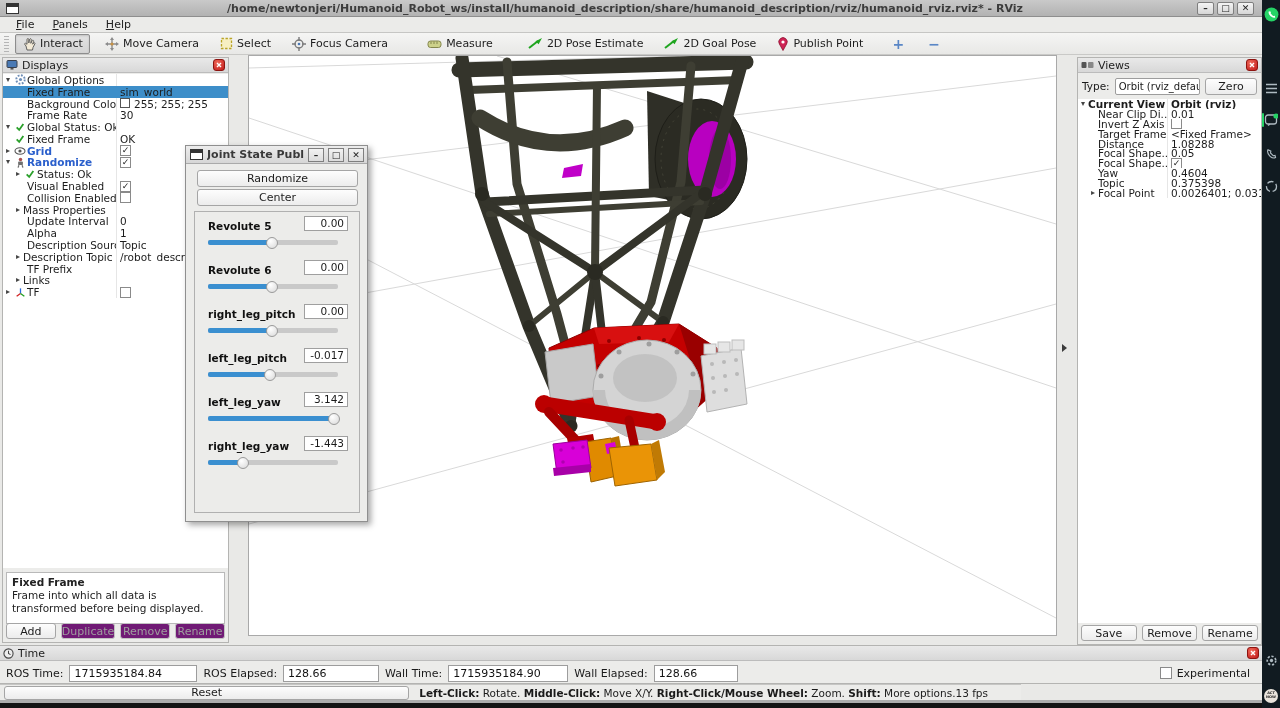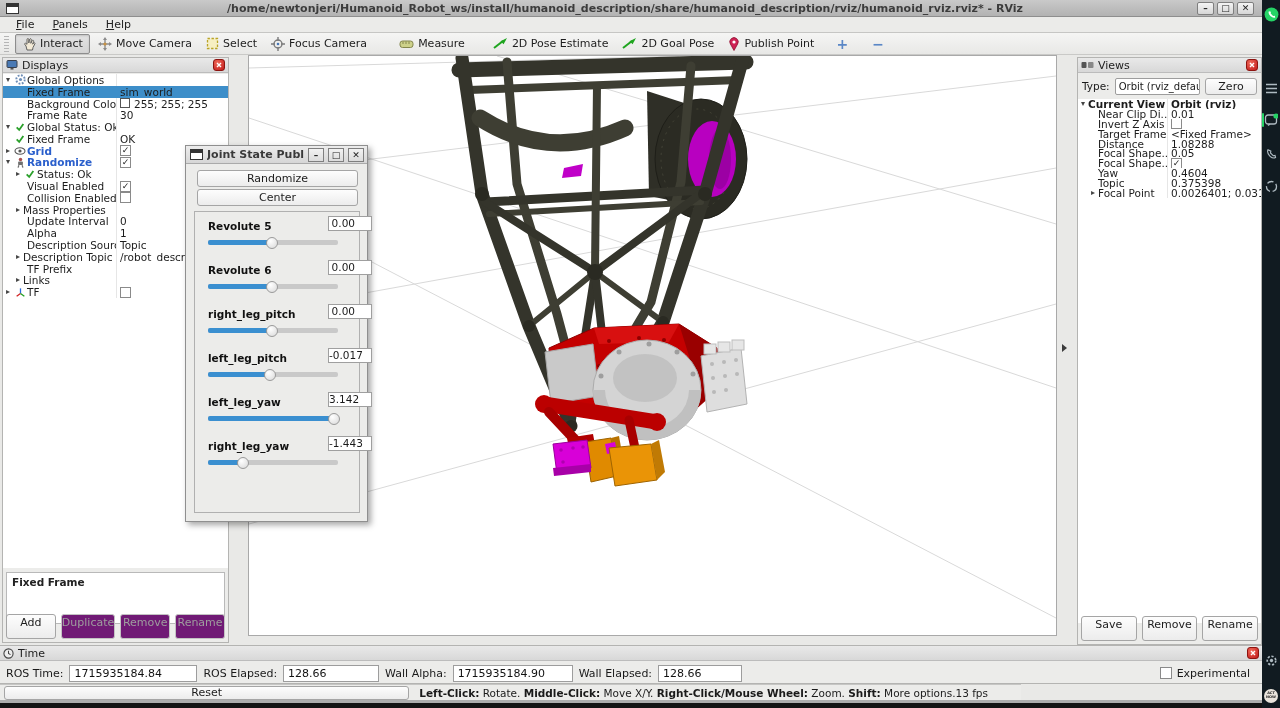--- a/index.html
+++ b/index.html
@@ -23,21 +23,21 @@
     border-bottom:1px solid #c6c6c4; display:flex; align-items:center; padding-left:8px; gap:2px; }
   .mitem { padding:0 8px; font-size:11px; color:#222; }
   .mhead { text-decoration:underline; }
 
   
   .toolbar { position:absolute; left:0; top:33px; width:1262px; height:22px;
     background:linear-gradient(#f5f5f4,#e8e8e6); border-bottom:1px solid #c9c9c7;
     display:flex; align-items:center; padding-left:4px; }
   .tgrip { width:5px; height:16px; margin-right:6px;
     background:repeating-linear-gradient(#b5b5b5 0 1px, transparent 1px 3px); }
-  .tool { display:flex; align-items:center; gap:4px; padding:2px 6px; margin-right:2px; border-radius:2px;
+  .tool { display:flex; align-items:center; gap:4px; padding:2px 6px; margin-right:9px; border-radius:2px;
     font-size:11px; color:#1d1d1d; white-space:nowrap; }
   .tool.active { border:1px solid #8d8d8d; background:linear-gradient(#e3e3e3,#d4d4d4); box-shadow:inset 0 1px 2px rgba(0,0,0,.15); }
   .tool svg { flex:none; }
   .tplus { margin-left:14px; margin-right:10px; color:#5a87c6; font-weight:bold; font-size:14px; }
 
   
   .panel { position:absolute; background:#ececea; border:1px solid #b4b4b2; }
   .phead { height:15px; background:linear-gradient(#e9e9e9,#d8d8d8); border-bottom:1px solid #bcbcbc;
     display:flex; align-items:center; padding:0 3px; gap:4px; font-size:11px; color:#222; }
   .phead .ptitle { flex:1; }
@@ -61,21 +61,21 @@
     align-items:center; justify-content:center; font-size:9px; color:#222; line-height:9px; }
   .sw { width:10px; height:10px; background:#fff; border:1px solid #555; margin-right:4px; }
 
   
   #displays { left:2px; top:57px; width:227px; height:586px; }
   #displays .tree { position:absolute; left:0; top:16px; right:0; height:494px; }
   .helpbox { position:absolute; left:3px; right:3px; top:514px; height:52px; background:#fff;
     border:1px solid #b9b9b9; padding:3px 5px; font-size:10.5px; line-height:1.25; color:#222; }
   .helpbox b { display:block; }
   .pbtns { position:absolute; left:3px; right:3px; bottom:3px; display:flex; gap:5px; }
-  .btn { flex:1; height:25px; background:linear-gradient(#fdfdfd,#ececec); border:1px solid #a5a5a5;
+  .btn { flex:1; height:16px; background:linear-gradient(#fdfdfd,#ececec); border:1px solid #a5a5a5;
     border-radius:3px; font-size:11px; text-align:center; line-height:15px; color:#1c1c1c; }
   .btn.disabled { color:#9e9e9e; border-color:#c3c3c3; background:#701a75; }
 
   
   #viewport { position:absolute; left:248px; top:55px; width:809px; height:581px; background:#fff;
     border:1px solid #a9a9a9; }
   .split-arrow { position:absolute; left:1062px; top:344px; width:0; height:0;
     border-left:5px solid #3c3c3c; border-top:4px solid transparent; border-bottom:4px solid transparent; }
 
   
@@ -123,21 +123,21 @@
   .jtitle { height:18px; background:linear-gradient(#ececec,#d6d6d6); border-bottom:1px solid #aaa;
     display:flex; align-items:center; padding:0 3px; gap:4px; }
   .jtitle .ttext { flex:1; font-weight:bold; font-size:11px; color:#3a3a3a; white-space:nowrap; overflow:hidden; }
   .jbtn { width:16px; height:14px; background:linear-gradient(#f2f2f2,#dcdcdc); border:1px solid #7f7f7f;
     font-size:9px; line-height:12px; text-align:center; font-weight:bold; color:#222; }
   .jbody { position:relative; height:357px; }
   .jbigbtn { position:absolute; left:11px; width:161px; height:17px; }
   .jframe { position:absolute; left:8px; top:47px; width:166px; height:302px; border:1px solid #b0b0b0; }
   .jrow-label { position:absolute; left:22px; width:95px; font-weight:bold; font-size:10.5px; color:#111; }
   .jvalue { position:absolute; left:118px; width:44px; height:15px; background:#fff; border:1px solid #9f9f9f;
-    font-size:10.5px; text-align:right; padding-right:16px; line-height:13px;margin-left:24px; }
+    font-size:10.5px; text-align:right; padding-right:3px; line-height:13px; }
   .track { position:absolute; left:22px; width:130px; height:5px; background:#c9c9c9; border-radius:2px; }
   .tfill { position:absolute; left:0; top:0; bottom:0; background:#3a8fd0; border-radius:2px; }
   .knob { position:absolute; top:50%; width:12px; height:12px; border-radius:50%;
     background:radial-gradient(circle at 35% 30%, #ffffff, #d8d8d8); border:1px solid #9a9a9a;
     transform:translate(-50%,-50%); }
 </style>
 </head>
 <body>
 
 <div class="screen">
@@ -440,20 +440,21 @@
             </span>
             <span>TF</span>
           </span>
         <span class="valcol">
             <span class="cb"></span>
           </span>
       </div>
     </div>
     <div class="helpbox">
       <b>Fixed Frame</b>
+      <span>Frame into which all data is transformed before being displayed.</span>
     </div>
     <div class="pbtns">
       <span class="btn">Add</span>
       <span class="btn disabled">Duplicate</span>
       <span class="btn disabled">Remove</span>
       <span class="btn disabled">Rename</span>
     </div>
   </div>
 
   <div id="viewport">
@@ -690,21 +691,21 @@
           <svg width="8" height="8" viewBox="0 0 12 12">
             <path d="M3,3 9,9 M9,3 3,9" stroke="#fff" stroke-width="2"></path>
           </svg>
         </span>
     </div>
     <div class="timerow">
       <span>ROS Time:</span>
       <input class="tfield" style="width: 128px;" value="1715935184.84">
       <span>ROS Elapsed:</span>
       <input class="tfield" style="width: 96px;" value="128.66">
-      <span>Wall Alpha:</span>
+      <span>Wall Time:</span>
       <input class="tfield" style="width: 120px;" value="1715935184.90">
       <span>Wall Elapsed:</span>
       <input class="tfield" style="width: 84px;" value="128.66">
       <span class="expwrap">
         <span class="cb2"></span>
         <span>Experimental</span>
       </span>
     </div>
   </div>
 

